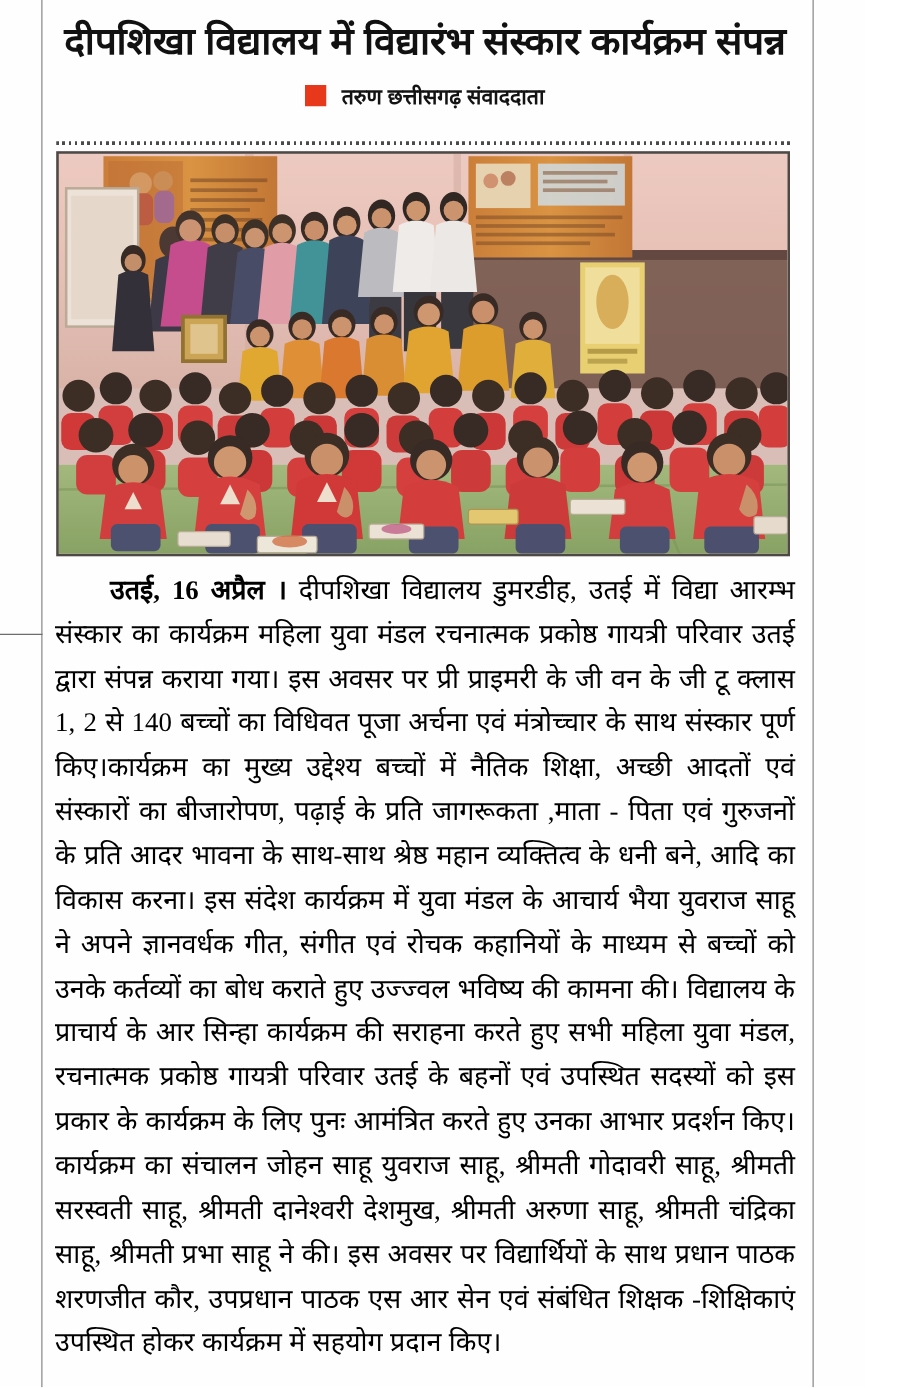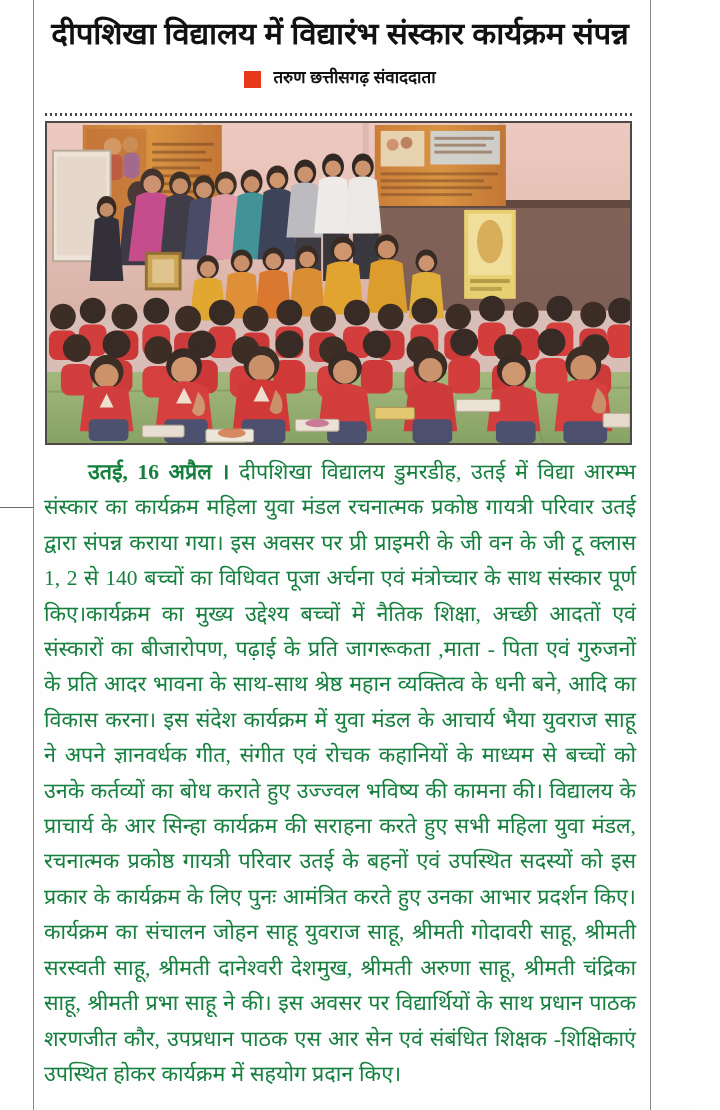--- a/index.html
+++ b/index.html
@@ -80,21 +80,21 @@
     white-space: nowrap;
   }
 
   
   .byline {
     position: absolute;
     left: 38px;
     top: 68px;
     width: 604px;
     display: flex;
-    align-items: flex-end;
+    align-items: flex-start;
     justify-content: center;
     gap: 12px;
   }
   .byline-bullet {
     width: 17px;
     height: 17px;
     background: #e8381b;
     flex: 0 0 auto;
   }
   .byline-text {
@@ -141,21 +141,21 @@
 
   
   .article {
     position: absolute;
     left: 44px;
     top: 455px;
     width: 592px;
     font-family: "Liberation Serif", "DejaVu Serif", serif;
     font-size: 21.5px;
     line-height: 35.4px;
-    color: #15803d;
+    color: #000000;
     text-align: justify;
     text-justify: inter-word;
     word-spacing: .5px;
   }
   .article .dateline {
     font-weight: 700;
   }
   .article p {
     margin: 0;
     text-indent: 44px;

